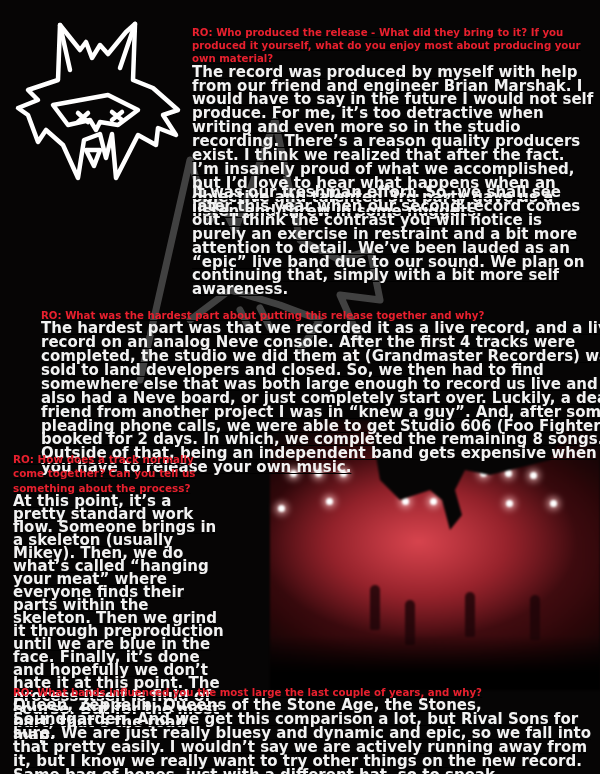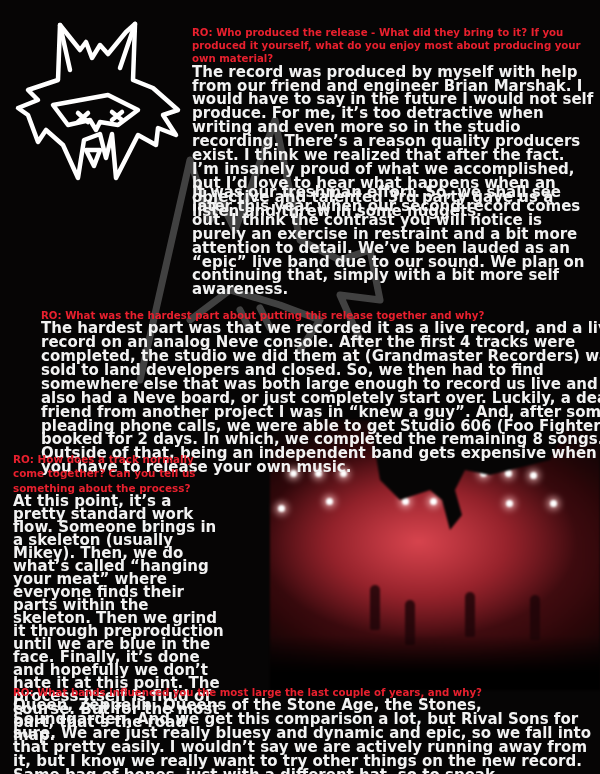--- a/index.html
+++ b/index.html
@@ -28,21 +28,21 @@
                 radial-gradient(ellipse 10% 40% at 50% 100%, #000 60%, transparent 61%),
                 radial-gradient(ellipse 10% 40% at 70% 100%, #000 60%, transparent 61%),
                 radial-gradient(ellipse 10% 40% at 90% 100%, #000 60%, transparent 61%),
                 linear-gradient(to top, #000 30%, transparent);
   }
   .photo .stage-figure {
     position: absolute; width: 10px; height: 45px; background: rgba(30,5,8,0.85); border-radius: 5px 5px 2px 2px;
   }
   .logo { position: absolute; left: 8px; top: 10px; width: 185px; height: 180px; }
   .ghost { position: absolute; left: 110px; top: 80px; width: 290px; height: 310px; opacity: 0.45; }
-  .block { position: absolute; }
+  .block { position: absolute; text-decoration: underline; }
   .q {
     color: #e8202e; font-weight: bold; font-size: 10.2px; line-height: 13.2px; margin: 0;
   }
   .a {
     color: #f2f2f2; font-weight: bold; font-size: 15px; line-height: 13.9px; margin: 0;
   }
   #b1 { left: 192px; top: 26px; width: 404px; }
   #b2 { left: 192px; top: 186px; width: 404px; }
   #b3 { left: 16px; top: 309px; width: 580px; margin-left: 25px; }
   #b4 { left: 13px; top: 452px; width: 215px; }

